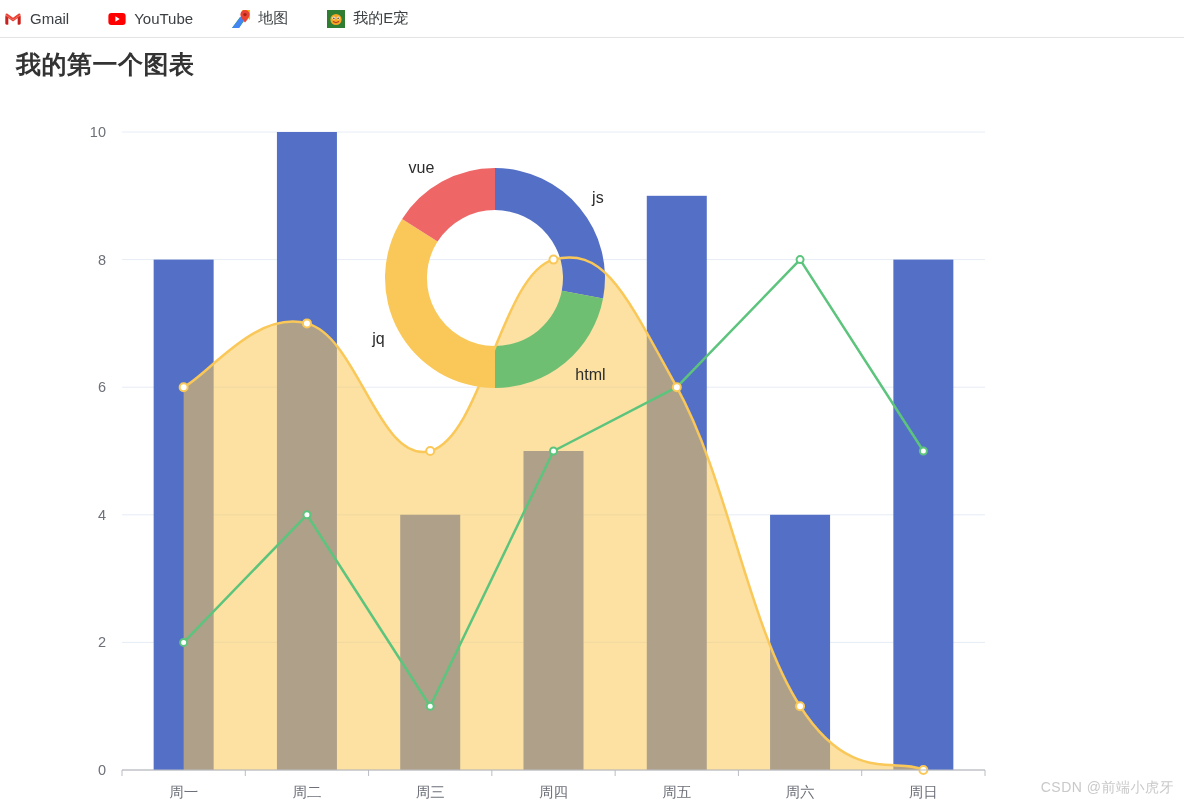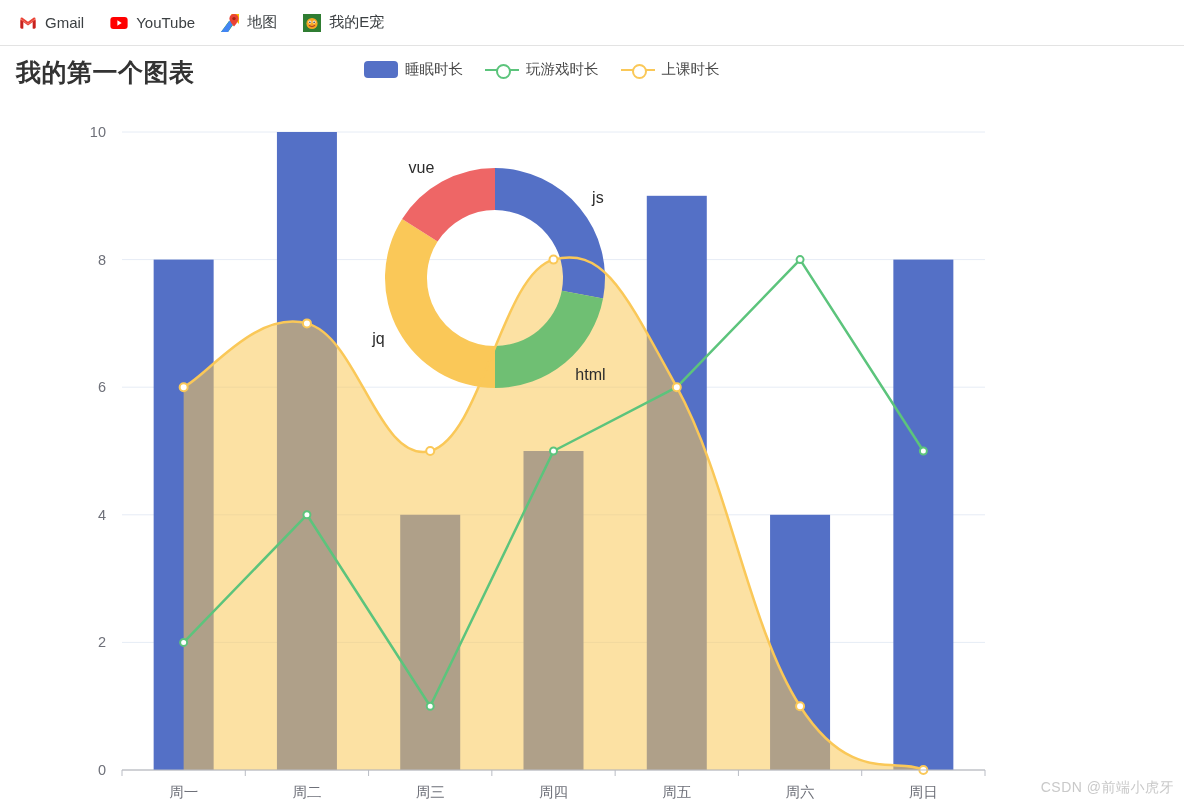--- a/index.html
+++ b/index.html
@@ -7,25 +7,25 @@
   body {
     width: 1184px; height: 805px;
     background: #ffffff;
     font-family: "Liberation Sans", "DejaVu Sans", sans-serif;
     overflow: hidden;
     position: relative;
   }
 
   
   #bookmark-bar {
-    height: 46px;
+    height: 38px;
     display: flex;
     align-items: center;
-    padding-left: 19px;
-    gap: 26px;
+    padding-left: 4px;
+    gap: 39px;
     border-bottom: 1px solid #e3e3e3;
     background: #ffffff;
   }
   .bm-item { display:flex; align-items:center; gap:8px; cursor:pointer; }
   .bm-label { font-size: 15px; color:#3c4043; white-space:nowrap; }
   .bm-ico { width:18px; height:18px; flex:0 0 18px; display:block; }
 
   
   #chart-header {
     position: relative;
@@ -123,34 +123,20 @@
         <path d="M6.4 11.6q2.6 2 5.2 0" stroke="#b3402a" stroke-width="1.3" fill="none" stroke-linecap="round"></path>
       </svg>
     </span>
     <span class="bm-label">我的E宠</span>
   </div>
 </div>
 
 <div id="chart-header">
   <div id="page-title">我的第一个图表</div>
 
-  <div id="legend">
-    <div class="legend-item">
-      <span class="lg-bar" style="background:#5470C6"></span>
-      <span class="legend-text">睡眠时长</span>
-    </div>
-    <div class="legend-item">
-      <span class="lg-line" style="color:#5CC47C"></span>
-      <span class="legend-text">玩游戏时长</span>
-    </div>
-    <div class="legend-item">
-      <span class="lg-line" style="color:#FAC858"></span>
-      <span class="legend-text">上课时长</span>
-    </div>
-  </div>
 </div>
 
 <div id="chart-area">
   <svg id="chart-svg" width="1184" height="715" viewBox="0 0 1184 715">
     <g id="grid-lines">
         <line x1="122" x2="985" y1="680" y2="680" stroke="#cfcfcf" stroke-width="1"></line>
         <line x1="122" x2="985" y1="552.4" y2="552.4" stroke="#e6ecf5" stroke-width="1"></line>
         <line x1="122" x2="985" y1="424.79999999999995" y2="424.79999999999995" stroke="#e6ecf5" stroke-width="1"></line>
         <line x1="122" x2="985" y1="297.2" y2="297.2" stroke="#e6ecf5" stroke-width="1"></line>
         <line x1="122" x2="985" y1="169.59999999999997" y2="169.59999999999997" stroke="#e6ecf5" stroke-width="1"></line>

